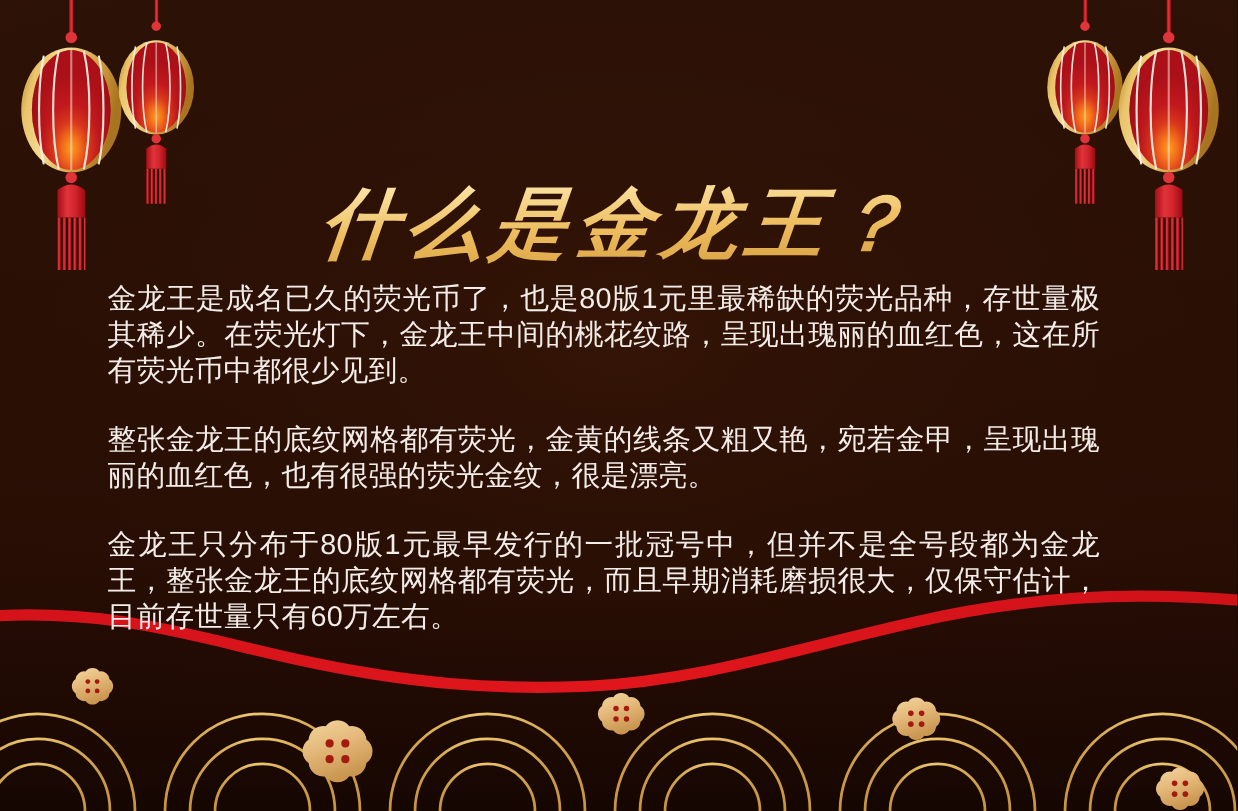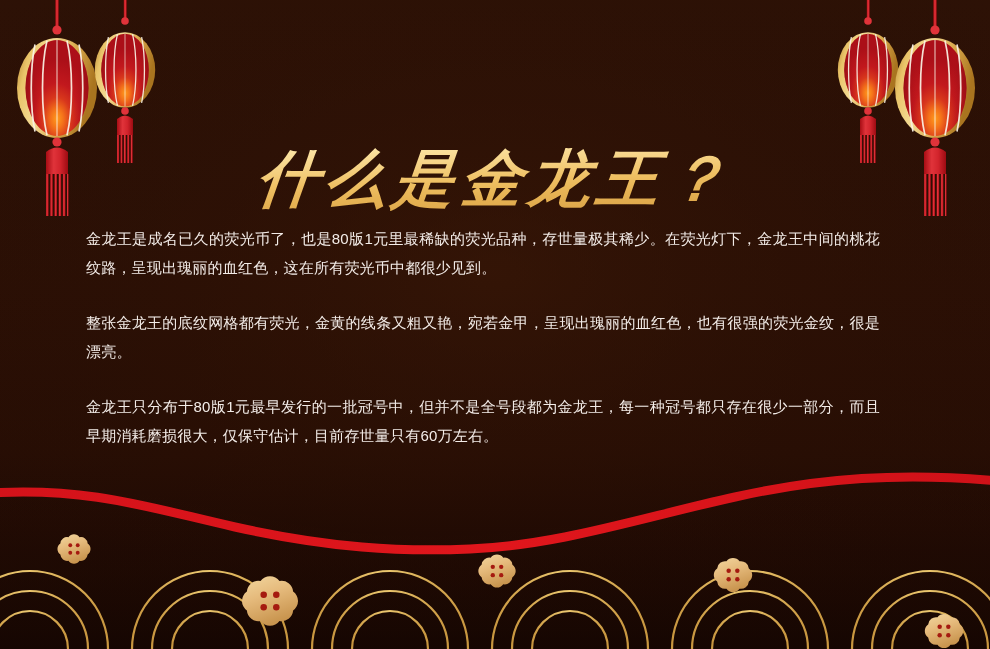--- a/index.html
+++ b/index.html
@@ -62,21 +62,21 @@
   }
 
   #paragraphs {
     position: absolute;
     left: 86px;
     top: 224px;
     width: 812px;
   }
   .para {
     color: #f3ece8;
-    font-size: 15px;
+    font-size: 23px;
     line-height: 29px;
     letter-spacing: 0.2px;
     margin: 0 18px 26px 0;
     text-align: justify;
     text-justify: inter-ideograph;
   }
   .para:last-child { margin-bottom: 0; }
 </style>
 </head>
 <body>
@@ -321,17 +321,17 @@
 
   <div id="content">
 
     <div id="title-wrap">
       <h1 id="title">什么是金龙王？</h1>
     </div>
 
     <div id="paragraphs">
       <p class="para">金龙王是成名已久的荧光币了，也是80版1元里最稀缺的荧光品种，存世量极其稀少。在荧光灯下，金龙王中间的桃花纹路，呈现出瑰丽的血红色，这在所有荧光币中都很少见到。</p>
       <p class="para">整张金龙王的底纹网格都有荧光，金黄的线条又粗又艳，宛若金甲，呈现出瑰丽的血红色，也有很强的荧光金纹，很是漂亮。</p>
-      <p class="para">金龙王只分布于80版1元最早发行的一批冠号中，但并不是全号段都为金龙王，每一种冠号都只存在很少一部分，而且早期消耗磨损很大，仅保守估计，目前存世量只有60万左右。</p>
+      <p class="para">金龙王只分布于80版1元最早发行的一批冠号中，但并不是全号段都为金龙王，整张金龙王的底纹网格都有荧光，而且早期消耗磨损很大，仅保守估计，目前存世量只有60万左右。</p>
     </div>
 
   </div>
 </div>
 
 </body></html>

